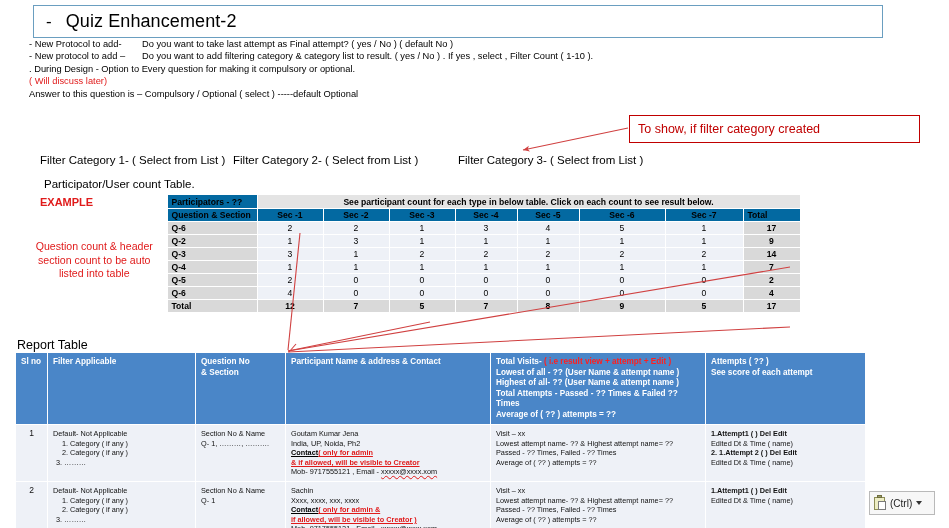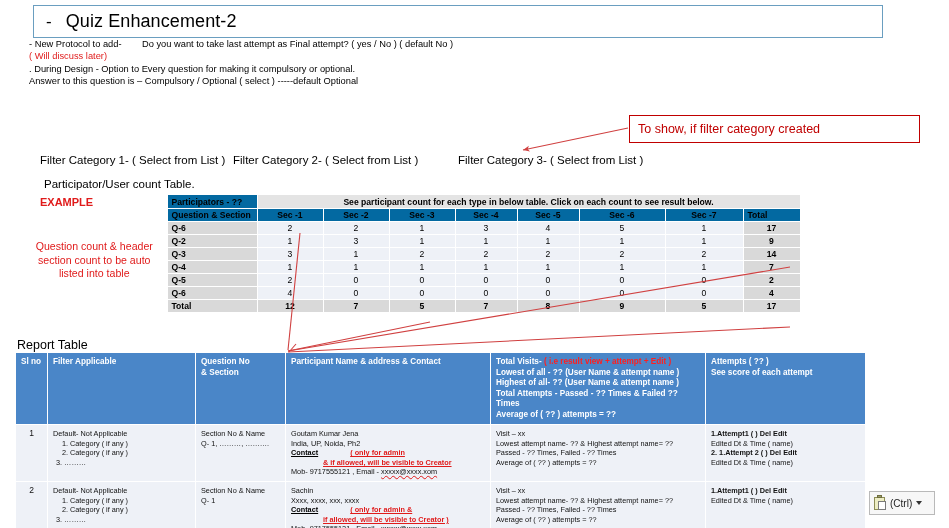--- a/index.html
+++ b/index.html
@@ -83,21 +83,21 @@
   #report-table td {
     background:#eef1f7; font-size:7.3px; vertical-align:top;
     padding:4px 5px; border:1px solid #ffffff; line-height:9.6px;
     height:56px; color:#111;
   }
   #report-table td.slno { font-size:8.5px; text-align:center; }
   #report-table th .rd { color:#ff2020; }
   #report-table .ol { margin:0; padding-left:17px; }
   #report-table .ol li { margin:0; }
   #report-table .plain3 { padding-left:3px; }
-  .rredu { color:#e01b1b; font-weight:bold; text-decoration:underline;padding-left:32px; }
+  .rredu { color:#e01b1b; font-weight:bold; text-decoration:underline; }
   .kblack { font-weight:bold; text-decoration:underline; color:#000; }
   .sq { text-decoration:underline; text-decoration-style:wavy;
         text-decoration-color:#e01b1b; }
 
   
   #arrows { position:absolute; inset:0; pointer-events:none; }
 
   
   #paste-btn {
     position:absolute; left:869px; top:491px; width:66px; height:24px;
@@ -133,22 +133,25 @@
 
   <div id="title-box">
     <span class="dash">-</span>
     <span class="ttl">Quiz Enhancement-2</span>
   </div>
 
   <div class="notes">
     <div class="nline">
       <span class="lbl">- New Protocol to add-</span><span>Do you want to take last attempt  as Final attempt? ( yes / No ) ( default No )</span>
     </div>
+    <div class="nline">
+      <span class="lbl">- New protocol to add –</span><span>Do you want to  add filtering category &amp; category list to result. ( yes / No ) . If yes , select , Filter Count ( 1-10 ).</span>
+    </div>
+    <div class="nline">. During Design - Option to Every question for making it compulsory or optional.</div>
     <div class="nline red">( Will discuss later)</div>
-    <div class="nline">. During Design - Option to Every question for making it compulsory or optional.</div>
     <div class="nline">Answer to this question is – Compulsory / Optional ( select ) -----default Optional</div>
   </div>
 
   <div id="callout">
     <span>To show, if filter category created</span>
   </div>
 
   <div id="filter-row">
     <span class="fc f1">Filter Category 1-  ( Select from List )</span><span class="fc f2">Filter Category 2-  ( Select from List )</span><span class="fc f3">Filter Category 3-  ( Select from List )</span>
   </div>

